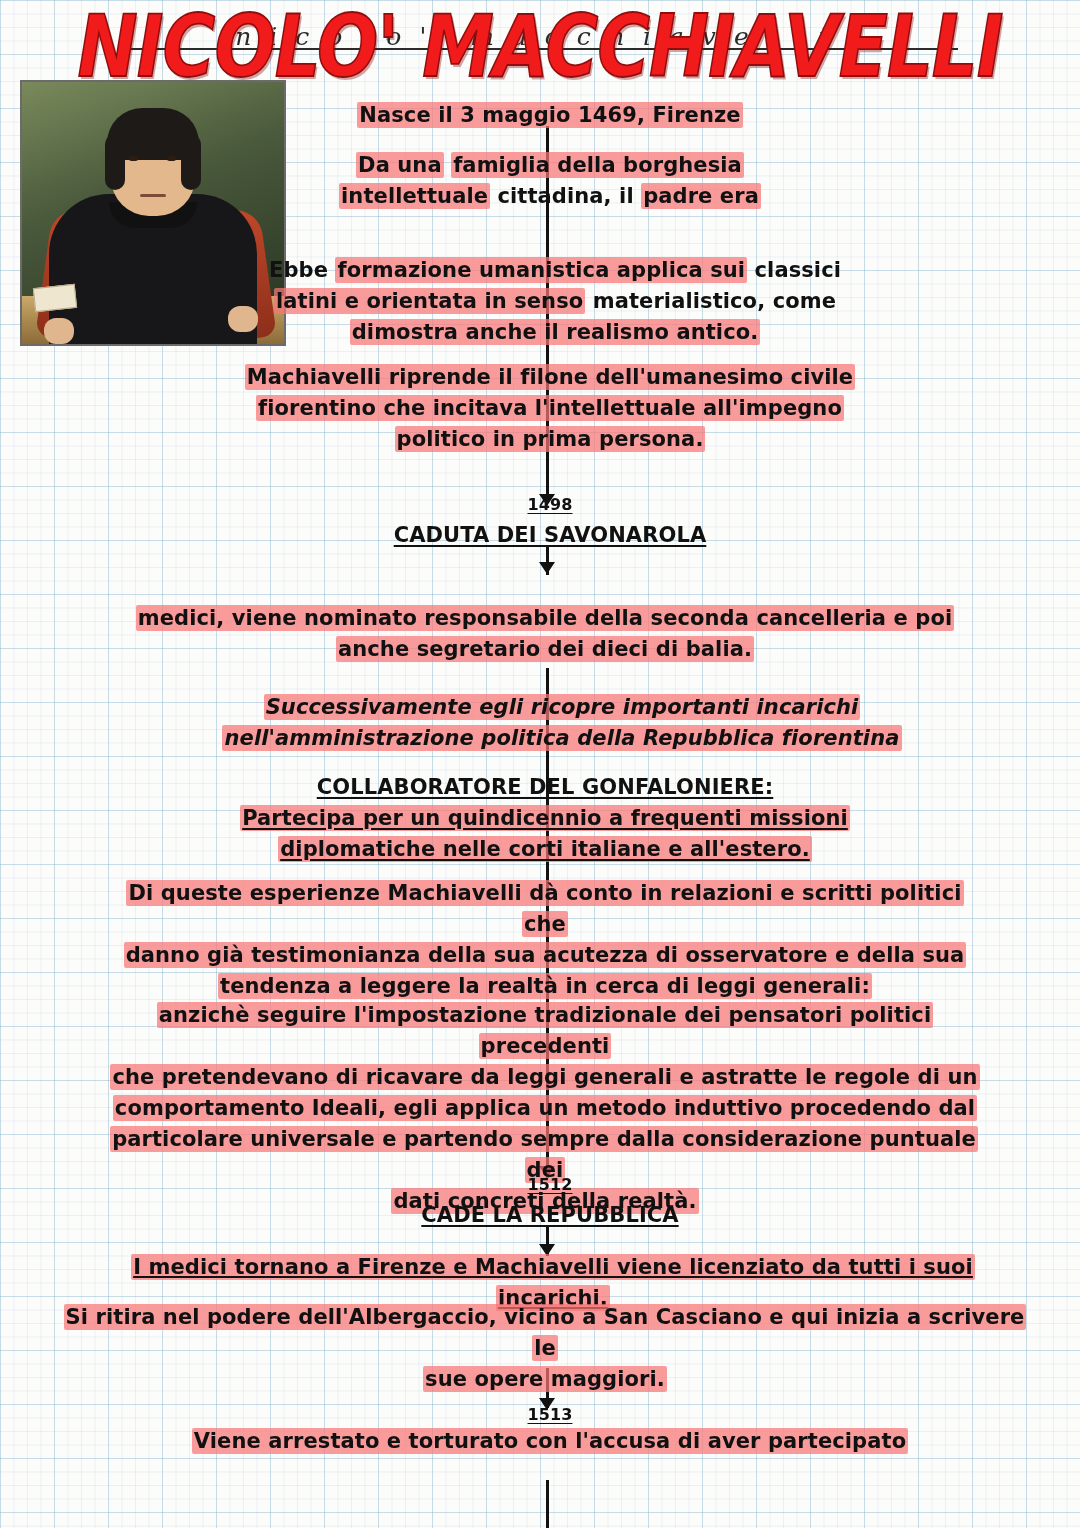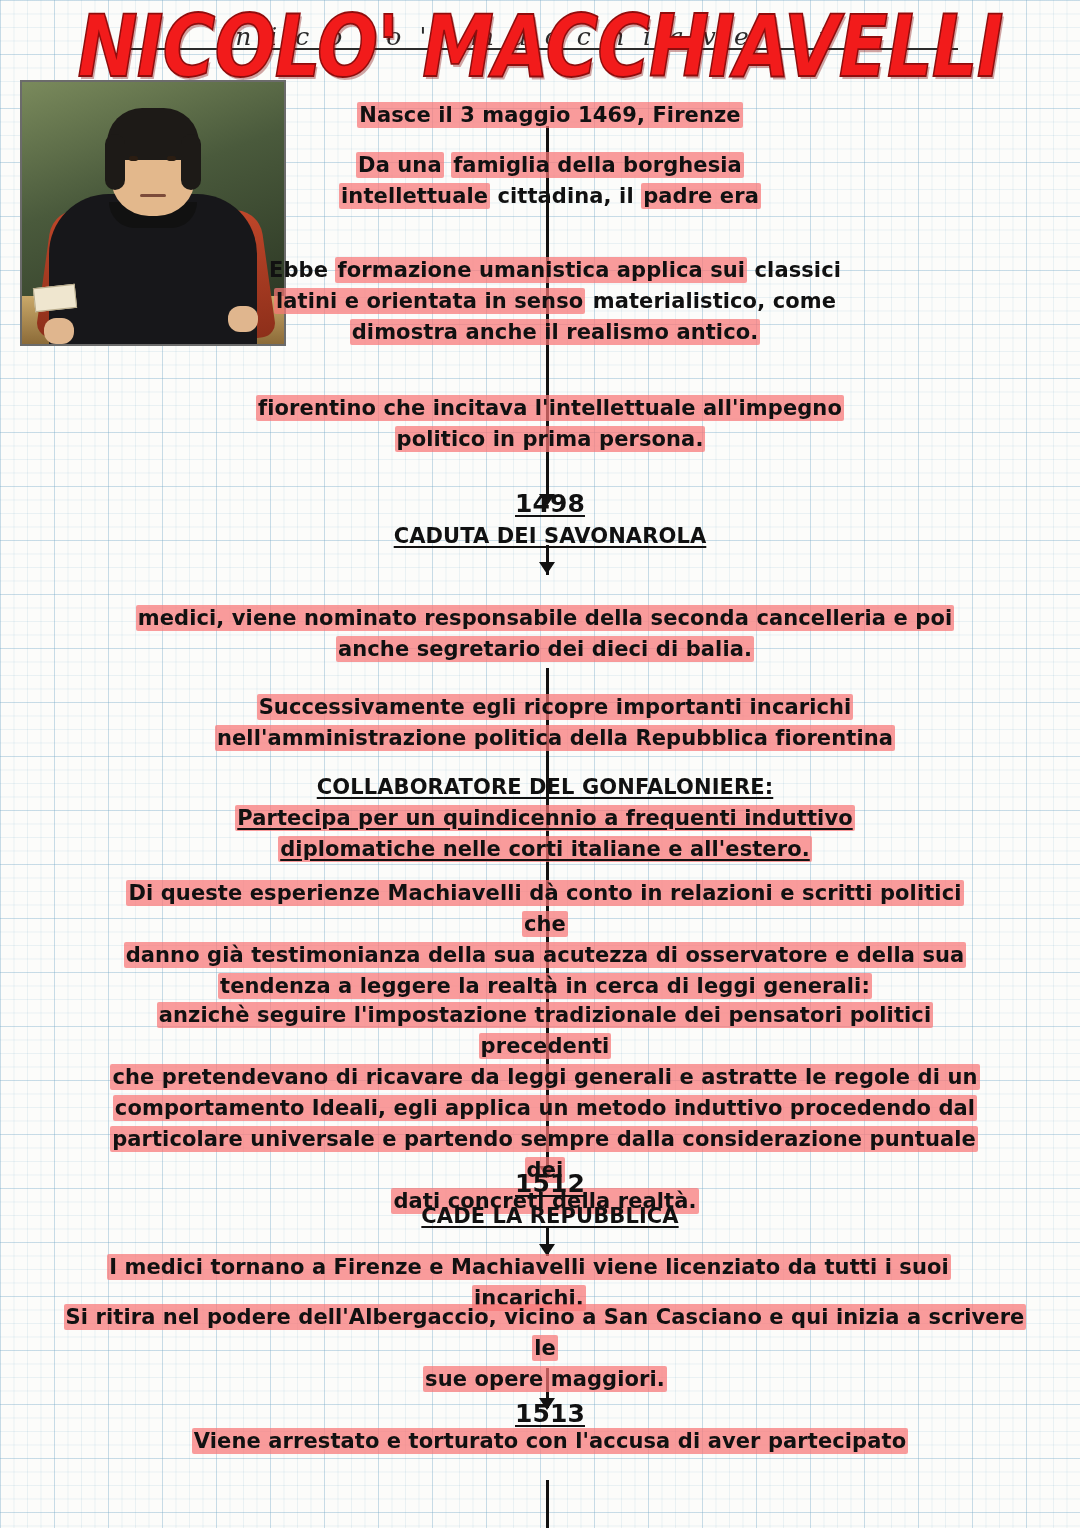--- a/index.html
+++ b/index.html
@@ -225,21 +225,21 @@
     -webkit-box-decoration-break: clone;
     padding: 1px 2px;
     border-radius: 2px;
   }
   .heading {
     font-size: 21px;
     text-decoration: underline;
     text-underline-offset: 3px;
   }
   .year {
-    font-size: 25px;
+    font-size: 16px;
     text-decoration: underline;
     text-underline-offset: 3px;
   }
 </style>
 </head>
 <body>
 
 <div id="paper"></div>
 
 <div id="content">
@@ -298,44 +298,44 @@
     <span class="hl">intellettuale</span> cittadina, il <span class="hl">padre era</span><br>
   </div>
 
   <div class="block" style="left:260px; top:255px; width:590px;">
     Ebbe <span class="hl">formazione umanistica applica sui</span> classici<br>
     <span class="hl">latini e orientata in senso</span> materialistico, come<br>
     <span class="hl">dimostra anche il realismo antico.</span>
   </div>
 
   <div class="block" style="left:240px; top:362px; width:620px;">
-    <br>
+    <span class="hl">Machiavelli riprende il filone dell'umanesimo civile</span><br>
     <span class="hl">fiorentino che incitava l'intellettuale all'impegno</span><br>
     <span class="hl">politico in prima persona.</span>
   </div>
 
   <div class="block" style="left:380px; top:488px; width:340px;">
     <span class="year">1498</span><br>
     <span class="heading">CADUTA DEI SAVONAROLA</span>
   </div>
 
   <div class="block" style="left:120px; top:572px; width:850px;">
     <br>
     <span class="hl">medici, viene nominato responsabile della seconda cancelleria e poi</span><br>
     <span class="hl">anche segretario dei dieci di balia.</span>
   </div>
 
-  <div class="block" style="left:205px; top:692px; width:700px;">
+  <div class="block" style="left:212px; top:692px; width:700px;font-style:italic;">
     <span class="hl">Successivamente egli ricopre importanti incarichi</span><br>
     <span class="hl">nell'amministrazione politica della Repubblica fiorentina</span>
   </div>
 
   <div class="block" style="left:220px; top:772px; width:650px;">
     <span class="heading">COLLABORATORE DEL GONFALONIERE:</span><br>
-    <span class="hl heading">Partecipa per un quindicennio a frequenti induttivo</span><br>
+    <span class="hl heading">Partecipa per un quindicennio a frequenti missioni</span><br>
     <span class="hl heading">diplomatiche nelle corti italiane e all'estero.</span>
   </div>
 
   <div class="block" style="left:110px; top:878px; width:870px;">
     <span class="hl">Di queste esperienze Machiavelli dà conto in relazioni e scritti politici che</span><br>
     <span class="hl">danno già testimonianza della sua acutezza di osservatore e della sua</span><br>
     <span class="hl">tendenza a leggere la realtà in cerca di leggi generali:</span>
   </div>
 
   <div class="block" style="left:90px; top:1000px; width:910px;">
@@ -344,21 +344,21 @@
     <span class="hl">comportamento Ideali, egli applica un metodo induttivo procedendo dal</span><br>
     <span class="hl">particolare universale e partendo sempre dalla considerazione puntuale dei</span><br>
     <span class="hl">dati concreti della realtà.</span>
   </div>
 
   <div class="block" style="left:390px; top:1168px; width:320px;">
     <span class="year">1512</span><br>
     <span class="heading">CADE LA REPUBBLICA</span>
   </div>
 
-  <div class="block" style="left:54px; top:1252px; width:950px;">
+  <div class="block" style="left:78px; top:1252px; width:950px;text-decoration:underline;">
     <span class="hl">I medici tornano a Firenze e Machiavelli viene licenziato da tutti i suoi incarichi.</span>
   </div>
 
   <div class="block" style="left:55px; top:1302px; width:980px;">
     <span class="hl">Si ritira nel podere dell'Albergaccio, vicino a San Casciano e qui inizia a scrivere le</span><br>
     <span class="hl">sue opere maggiori.</span>
   </div>
 
   <div class="block" style="left:440px; top:1398px; width:220px;">
     <span class="year">1513</span>

